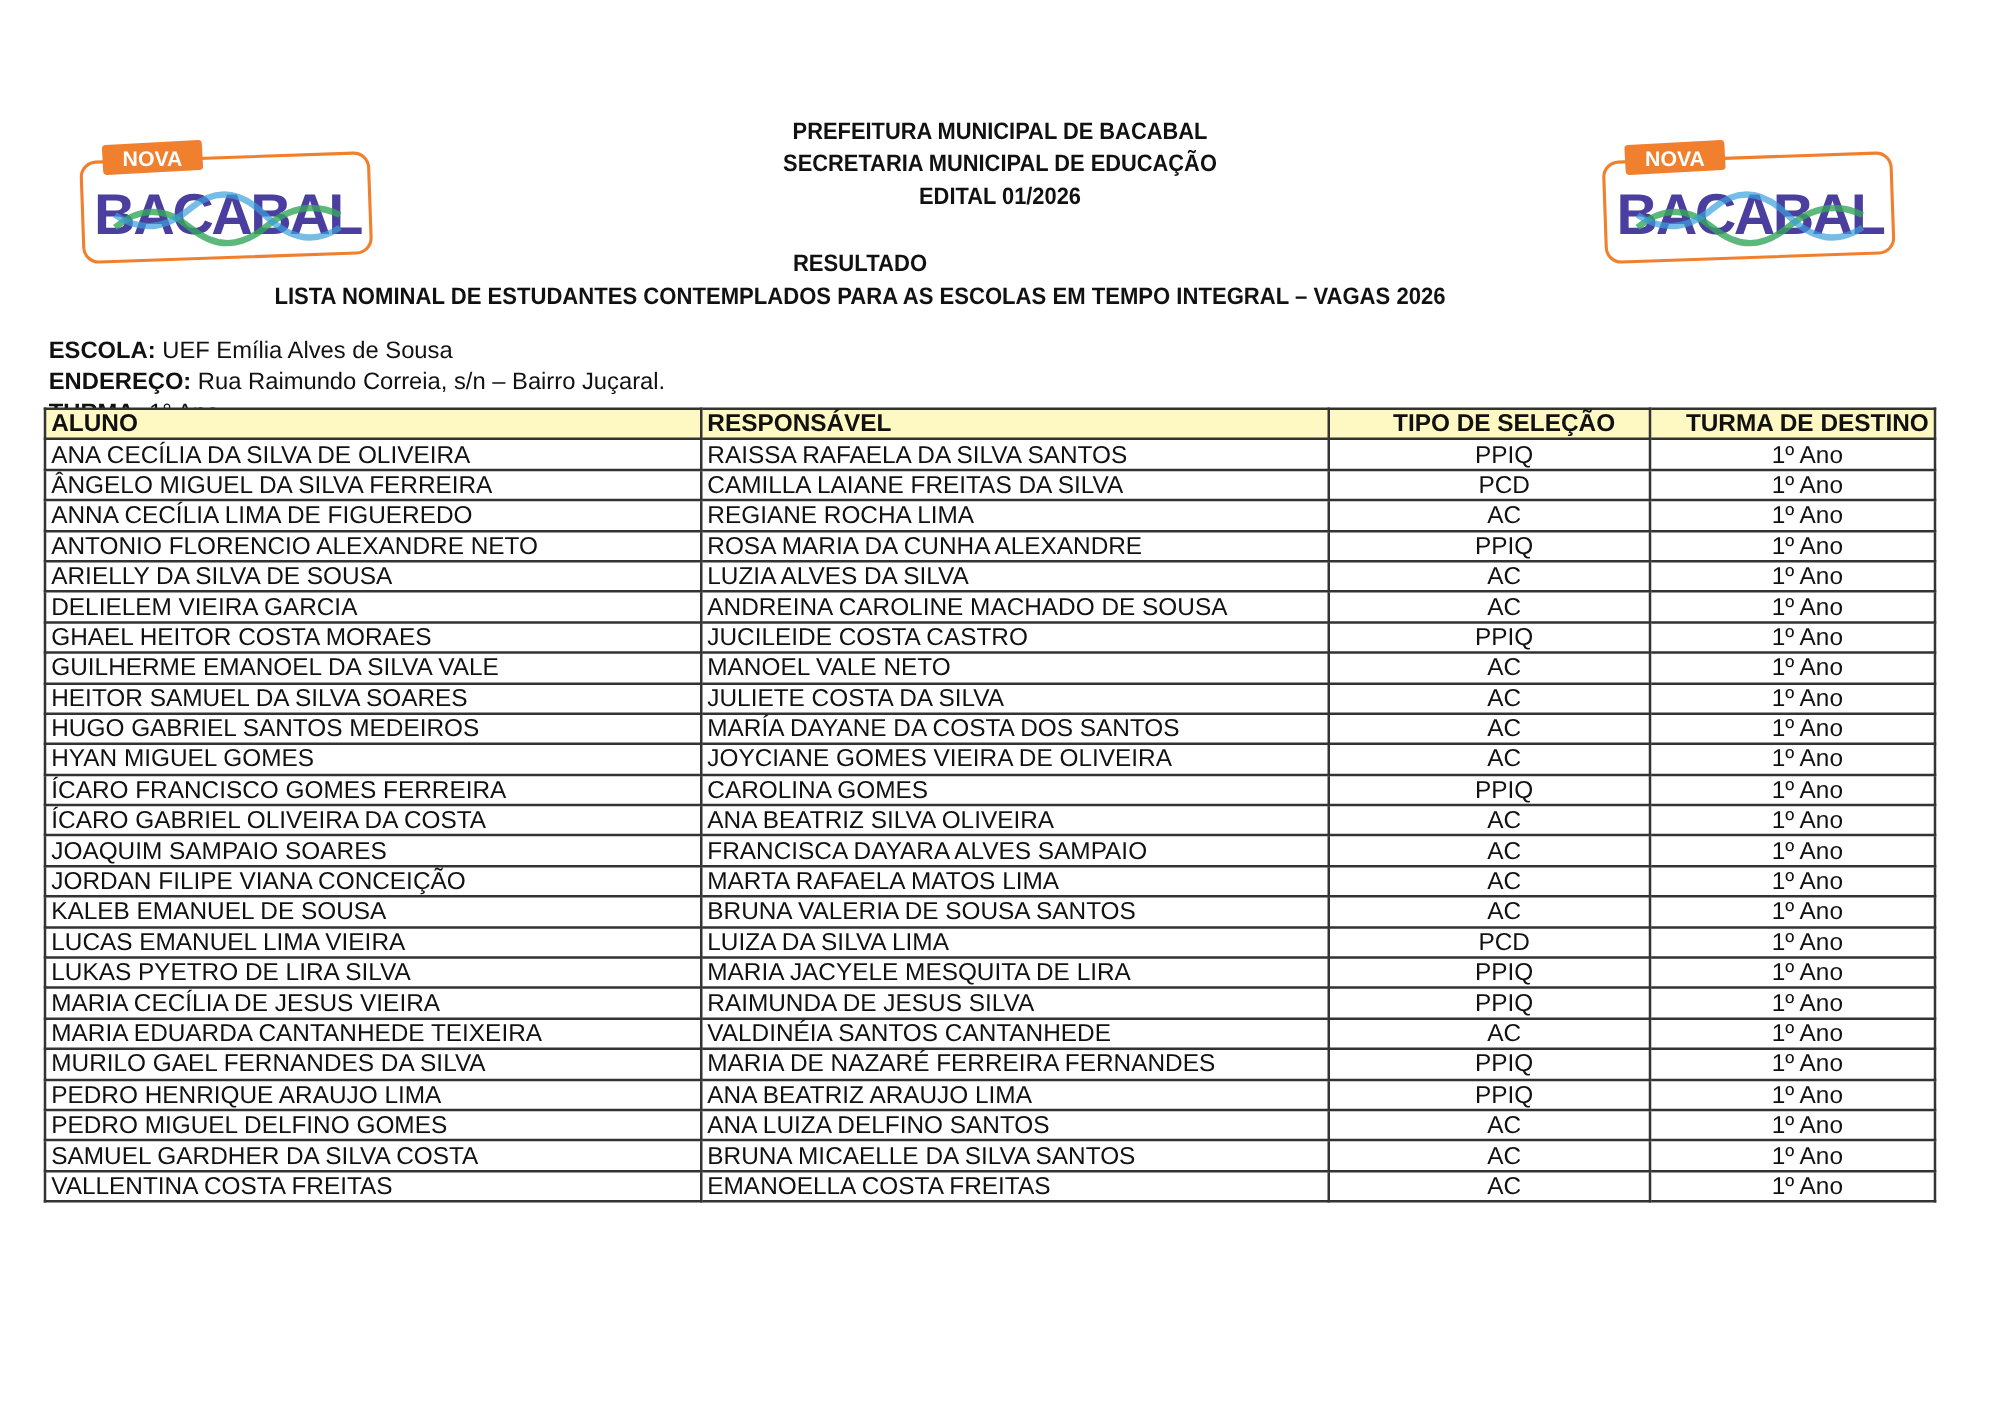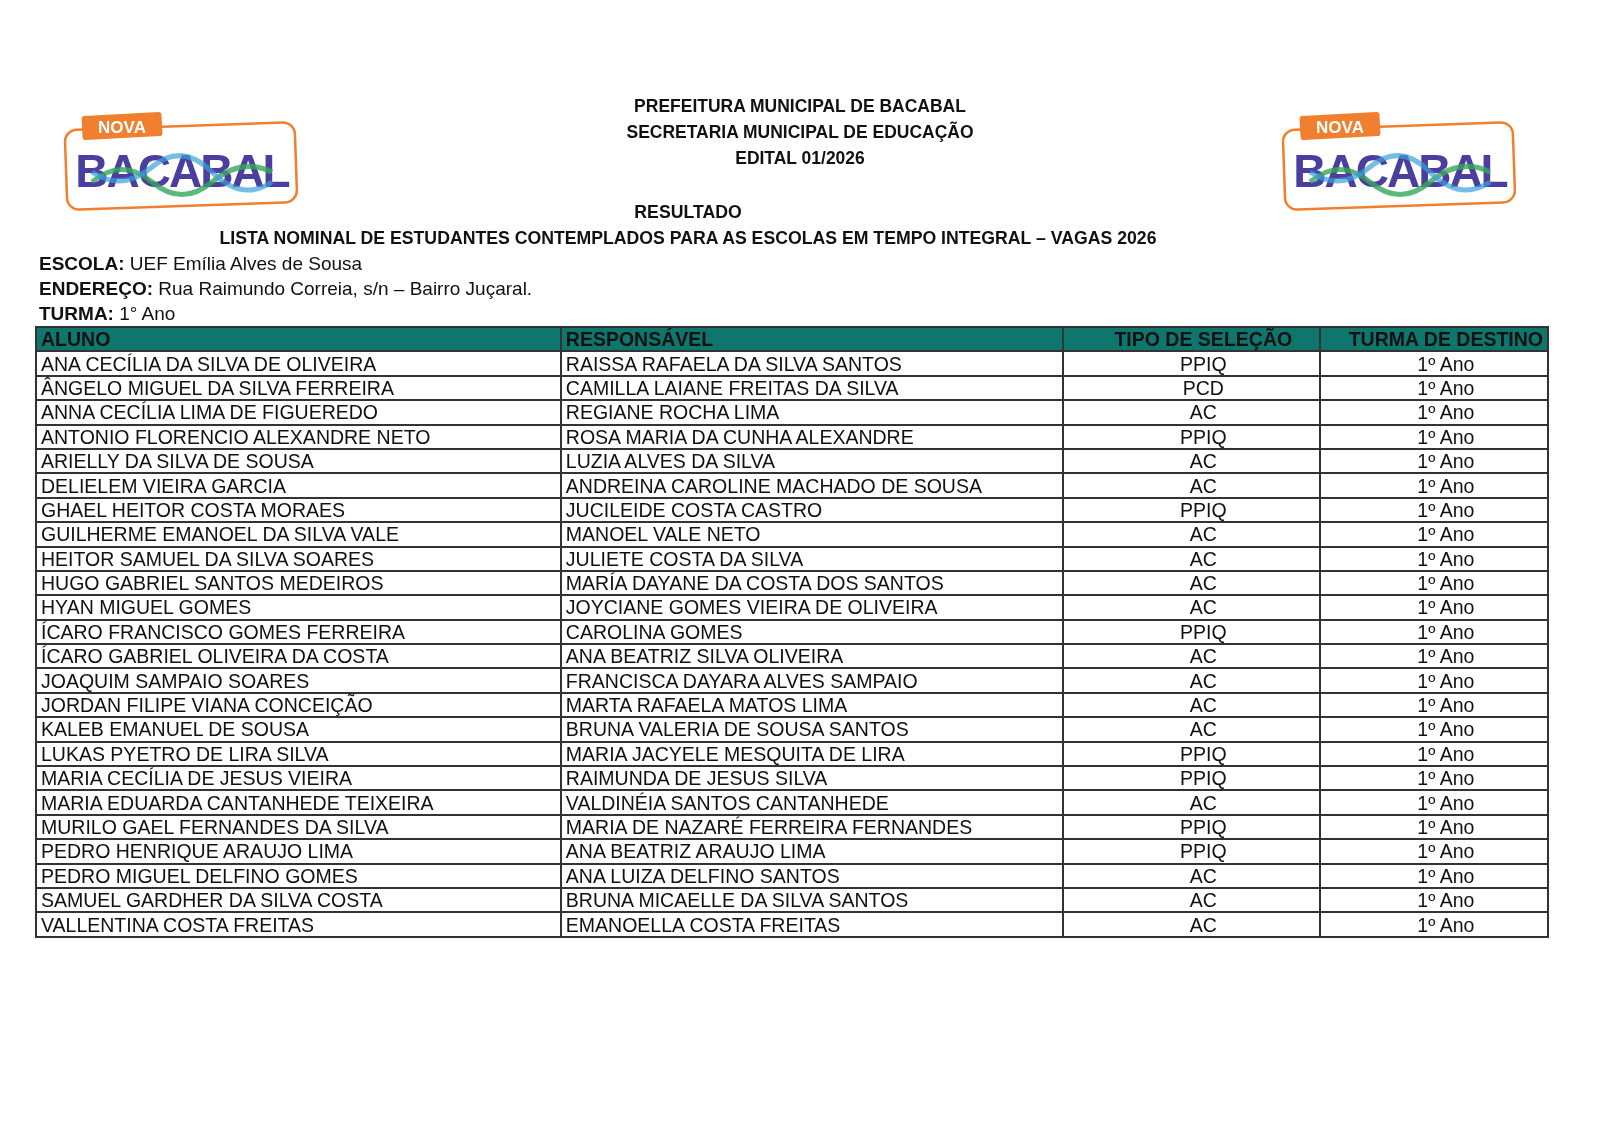--- a/index.html
+++ b/index.html
@@ -7,26 +7,26 @@
          font-family: "Liberation Sans", sans-serif; color: #111; }
   .logo { position: absolute; width: 240px; height: 100px; }
   .logo-left { left: 62px; top: 112px; }
   .logo-right { left: 1280px; top: 112px; }
   .header { position: absolute; left: 0; top: 93px; width: 1600px; text-align: center;
             font-weight: bold; font-size: 19px; line-height: 26px; }
   .header .line { display: block; transform: scaleX(0.92); }
   .result { position: absolute; left: 0; top: 199px; width: 1376px; text-align: center;
             font-weight: bold; font-size: 19px; line-height: 26px; }
   .result .line { display: block; transform: scaleX(0.93); }
-  .info { position: absolute; left: 39px; top: 251px; font-size: 19px; line-height: 25px; }
+  .info { position: absolute; left: 39px; top: 268px; font-size: 19px; line-height: 25px; }
   .info b { font-weight: bold; }
   table { position: absolute; left: 35px; top: 326px; width: 1514px; border-collapse: collapse;
           font-size: 19.5px; }
   th, td { border: 2px solid #333; padding: 0 4px; height: 22.4px; line-height: 20px; white-space: nowrap; }
-  th { background: #0f766e; font-weight: bold; text-align: left; }
+  th { background: #fef9c3; font-weight: bold; text-align: left; }
   th.c, td.c { text-align: center; padding-left: 28px; }
   col.c1 { width: 528px; } col.c2 { width: 504px; } col.c3 { width: 258px; } col.c4 { width: 224px; }
 </style>
 </head>
 <body>
 
 <svg class="logo logo-left" viewBox="0 0 240 100">
   <rect x="4" y="14" width="230" height="80" rx="12" fill="#fff" stroke="#f07f2e" stroke-width="2.5" transform="rotate(-2 120 55)"></rect>
   <rect x="20" y="2" width="80" height="24" rx="3" fill="#f07f2e" transform="rotate(-3 60 14)"></rect>
   <text x="60" y="21" text-anchor="middle" fill="#fff" font-family="Liberation Sans, sans-serif" font-weight="bold" font-size="17">NOVA</text>
@@ -167,20 +167,26 @@
         <td class="c">AC</td>
         <td class="c">1º Ano</td>
       </tr>
       <tr>
         <td>KALEB EMANUEL DE SOUSA</td>
         <td>BRUNA VALERIA DE SOUSA SANTOS</td>
         <td class="c">AC</td>
         <td class="c">1º Ano</td>
       </tr>
       <tr>
+        <td>LUCAS EMANUEL LIMA VIEIRA</td>
+        <td>LUIZA DA SILVA LIMA</td>
+        <td class="c">PCD</td>
+        <td class="c">1º Ano</td>
+      </tr>
+      <tr>
         <td>LUKAS PYETRO DE LIRA SILVA</td>
         <td>MARIA JACYELE MESQUITA DE LIRA</td>
         <td class="c">PPIQ</td>
         <td class="c">1º Ano</td>
       </tr>
       <tr>
         <td>MARIA CECÍLIA DE JESUS VIEIRA</td>
         <td>RAIMUNDA DE JESUS SILVA</td>
         <td class="c">PPIQ</td>
         <td class="c">1º Ano</td>

